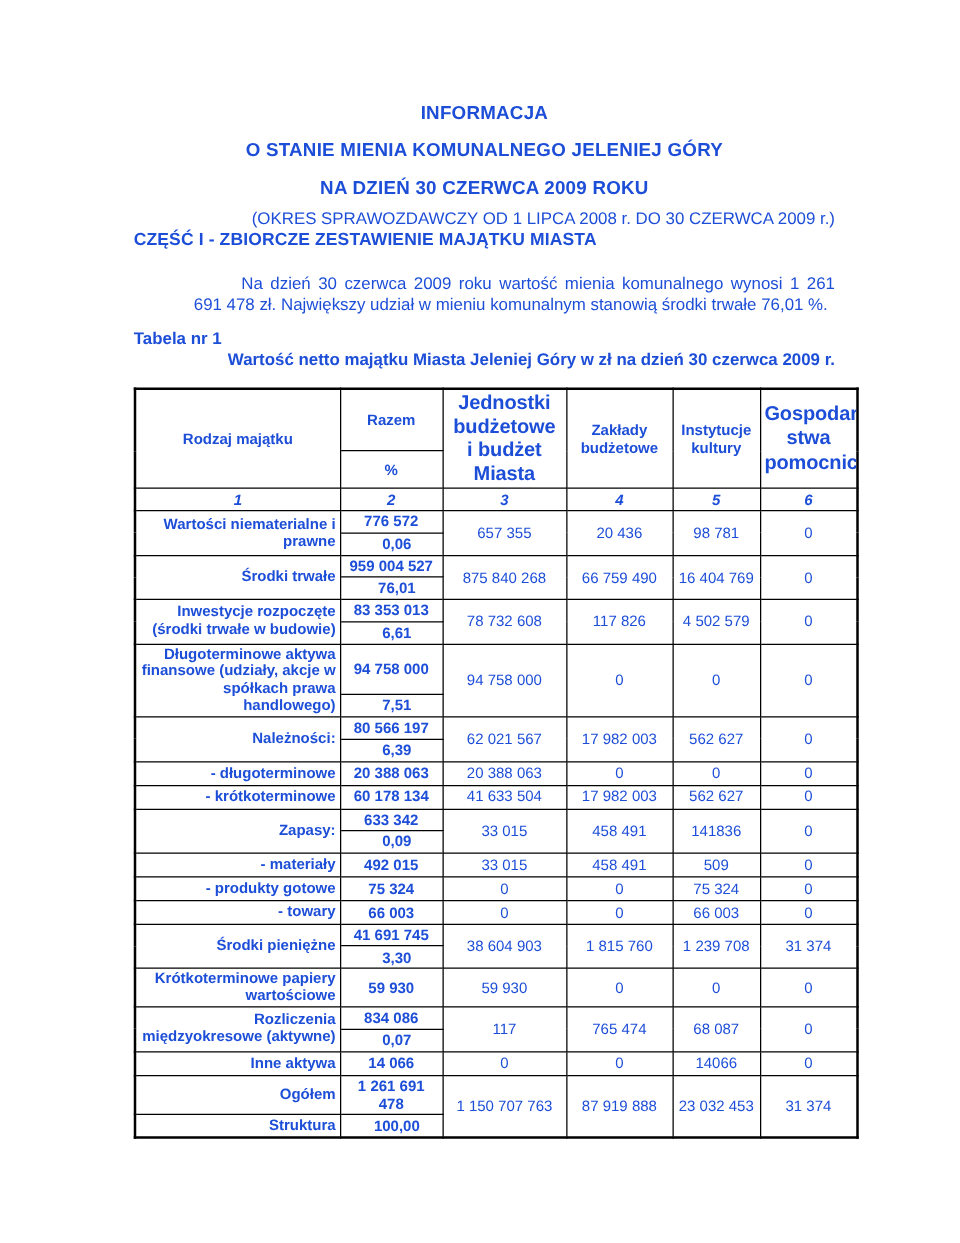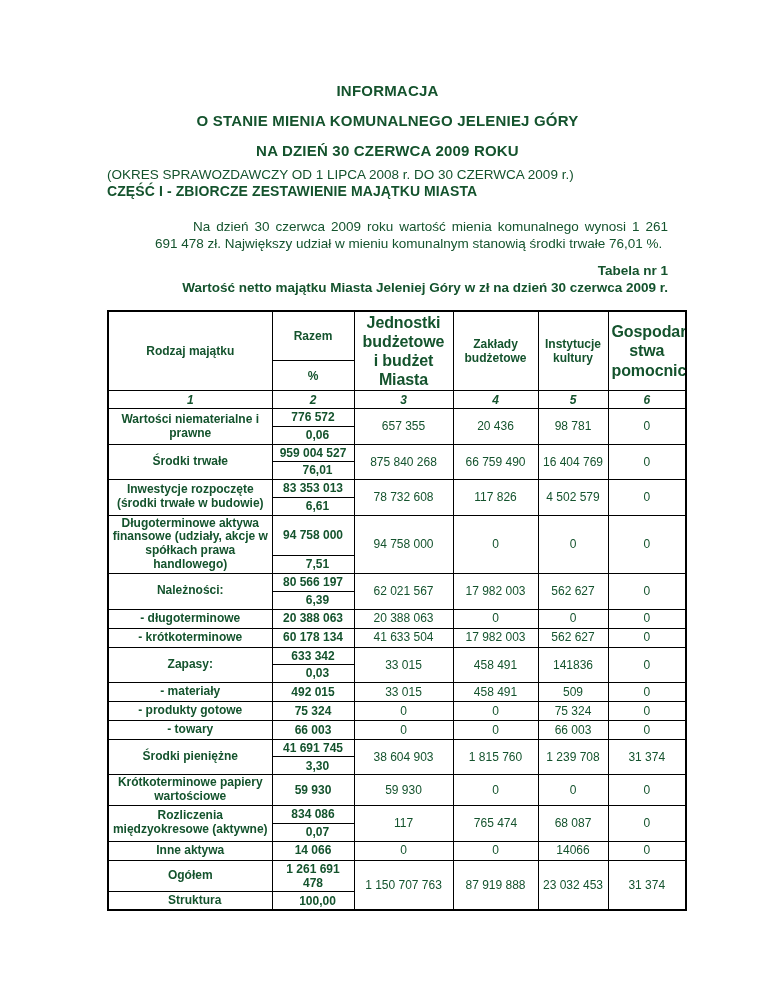--- a/index.html
+++ b/index.html
@@ -1,62 +1,62 @@
 <!DOCTYPE html>
 <html><head>
 <meta charset="utf-8">
 <style>
   html, body { margin: 0; padding: 0; background: #ffffff; }
   .page {
     position: relative;
     width: 744px;
     height: 994px;
     background: #ffffff;
-    color: #14532d;
+    color: #1d4ed8;
     font-family: "Liberation Sans", sans-serif;
     overflow: hidden;
   }
   .content {
     position: absolute;
     left: 107px;
     top: 0;
     width: 561px;
   }
   .title-block { margin-top: 76px; }
   .title-line {
     font-size: 15px;
     font-weight: bold;
     text-align: center;
     line-height: 30px;
     letter-spacing: 0.2px;
   }
   .subtitle {
     font-size: 13.5px;
-    text-align: left;
+    text-align: right;
     line-height: 17px;
   }
   .section-heading {
     font-size: 14px;
     font-weight: bold;
     line-height: 17px;
     letter-spacing: 0.1px;
   }
   .paragraph {
     margin-top: 19px;
     font-size: 13.5px;
     line-height: 16.8px;
     text-align: justify;
     text-indent: 38px;
     margin-left: 48px;
   }
   .table-label {
     margin-top: 9px;
     font-size: 13.5px;
     font-weight: bold;
-    text-align: right;
+    text-align: left;
     line-height: 17px;
   }
   .table-caption {
     font-size: 13.5px;
     font-weight: bold;
     text-align: right;
     line-height: 17px;
   }
   table.tbl {
     margin-top: 14px;
@@ -71,21 +71,21 @@
     line-height: 1.2;
     vertical-align: middle;
     padding: 1px 3px;
     overflow: hidden;
   }
   .tbl th { font-weight: bold; text-align: center; }
   .tbl .h-top { height: 28px; }
   .tbl .h-bot { height: 16px; }
   .tbl .h-small { font-size: 16px; letter-spacing: -0.1px; }
   .tbl .num-row th { font-style: italic; height: 15px; }
-  .tbl td.lab { text-align: center; font-weight: bold; line-height: 1.16; padding-left: 3px; }
+  .tbl td.lab { text-align: right; font-weight: bold; line-height: 1.16; padding-left: 3px; }
   .tbl td.rz  { text-align: center; font-weight: bold; }
   .tbl td.vv  { text-align: center; font-weight: normal; }
   .tbl td.single { height: 16px; }
   .tbl td.sub { height: 15px; padding-left: 12px; }
 </style>
 </head>
 <body>
 
 <div class="page">
   <div class="content">
@@ -208,21 +208,21 @@
           </tr>
           <tr>
             <td class="lab" rowspan="2">Zapasy:</td>
             <td class="rz">633 342</td>
             <td class="vv" rowspan="2">33 015</td>
             <td class="vv" rowspan="2">458 491</td>
             <td class="vv" rowspan="2">141836</td>
             <td class="vv" rowspan="2">0</td>
           </tr>
           <tr>
-            <td class="rz sub">0,03</td>
+            <td class="rz sub">0,09</td>
           </tr>
           <tr>
             <td class="lab single">- materiały</td>
             <td class="rz single">492 015</td>
             <td class="vv single">33 015</td>
             <td class="vv single">458 491</td>
             <td class="vv single">509</td>
             <td class="vv single">0</td>
           </tr>
           <tr>

